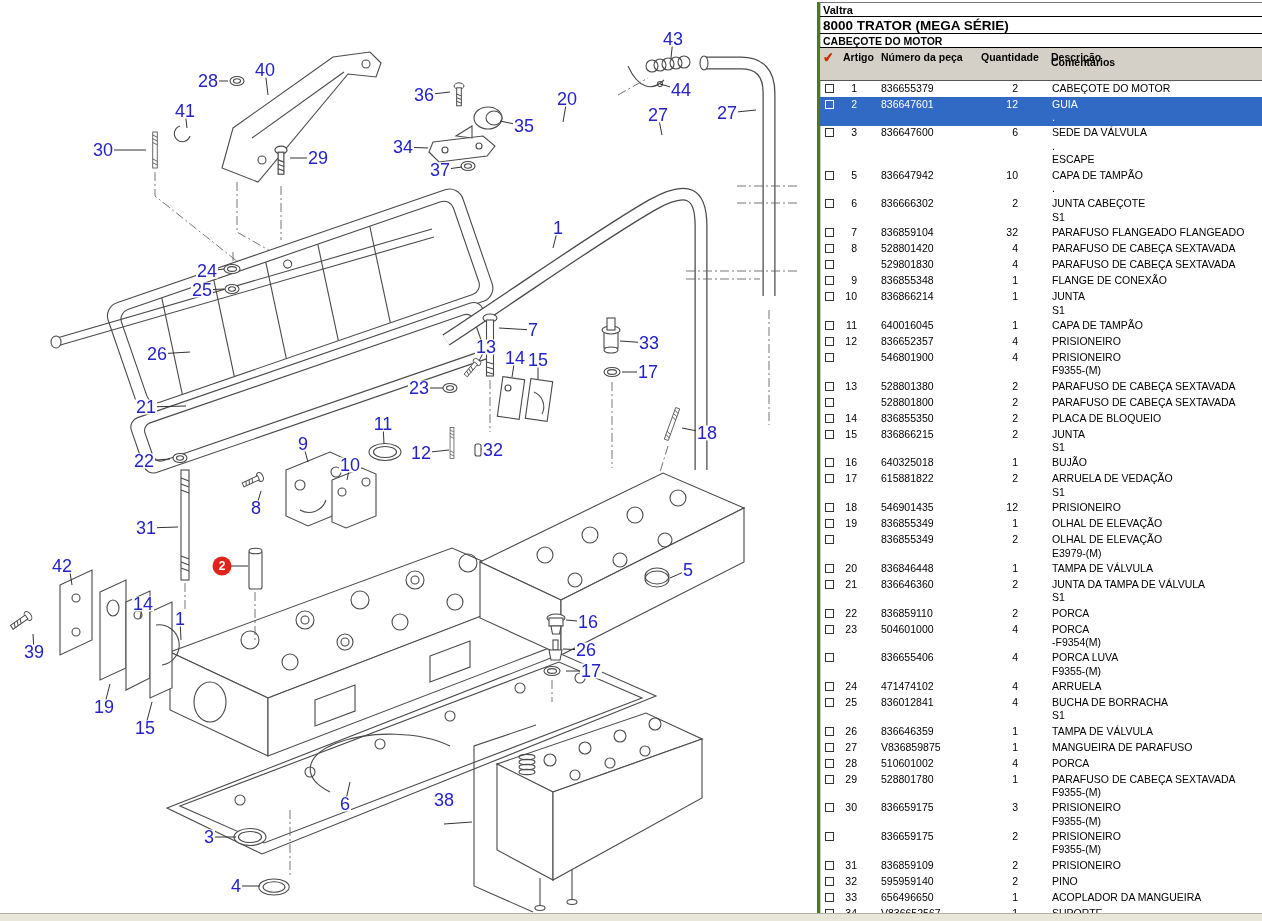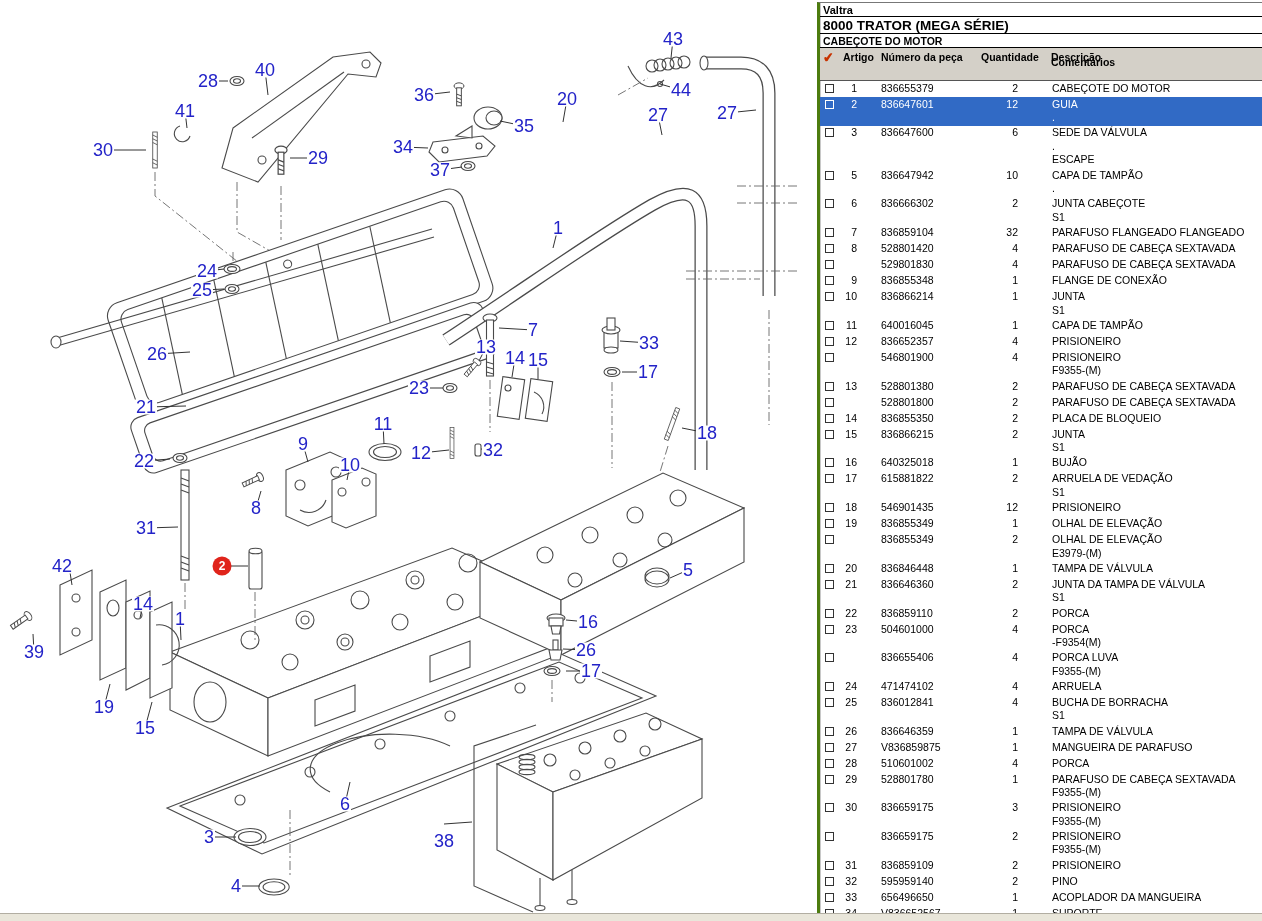--- a/index.html
+++ b/index.html
@@ -405,21 +405,21 @@
         <div class="callout" style="left: 34px; top: 652px;">39</div>
         <div class="callout" style="left: 104px; top: 707px;">19</div>
         <div class="callout" style="left: 145px; top: 728px;">15</div>
         <div class="callout" style="left: 180px; top: 619px;">1</div>
         <div class="callout" style="left: 345px; top: 804px;">6</div>
         <div class="callout" style="left: 209px; top: 837px;">3</div>
         <div class="callout" style="left: 236px; top: 886px;">4</div>
         <div class="callout" style="left: 588px; top: 622px;">16</div>
         <div class="callout" style="left: 586px; top: 650px;">26</div>
         <div class="callout" style="left: 591px; top: 671px;">17</div>
-        <div class="callout" style="left: 444px; top: 841px;">38</div>
+        <div class="callout" style="left: 444px; top: 800px;">38</div>
         <div class="marker" style="left: 222px; top: 566px;">2</div>
       </div>
   </div>
 
   <div id="panel">
     <div id="bar-brand" class="bar">Valtra</div>
     <div id="bar-model" class="bar">8000 TRATOR (MEGA SÉRIE)</div>
     <div id="bar-section" class="bar">CABEÇOTE DO MOTOR</div>
 
     <div id="thead">

